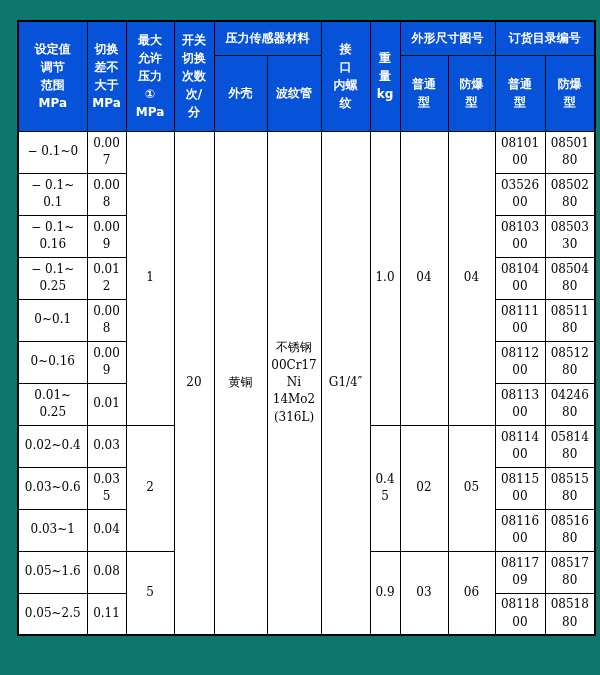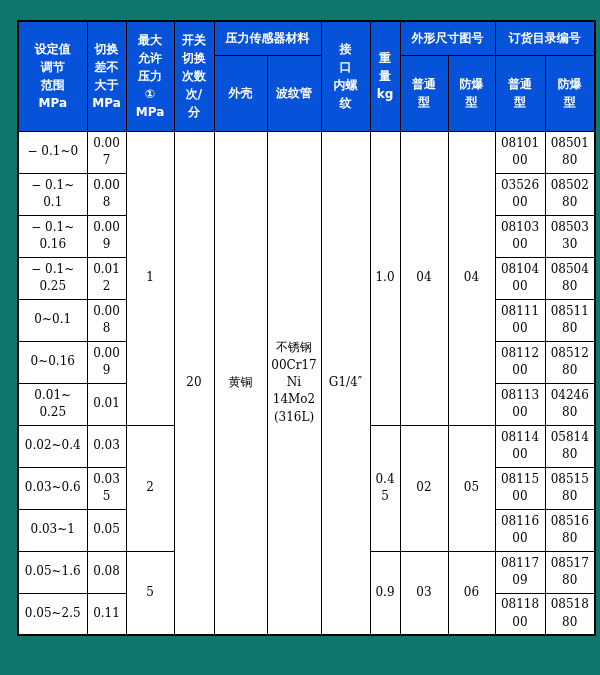--- a/index.html
+++ b/index.html
@@ -207,21 +207,21 @@
         <td>0.03~0.6</td>
         <td>0.03
 5</td>
         <td>08115
 00</td>
         <td>08515
 80</td>
       </tr>
       <tr>
         <td>0.03~1</td>
-        <td>0.05</td>
+        <td>0.04</td>
         <td>08116
 00</td>
         <td>08516
 80</td>
       </tr>
       <tr>
         <td>0.05~1.6</td>
         <td>0.08</td>
         <td rowspan="2">5</td>
         <td rowspan="2">0.9</td>

